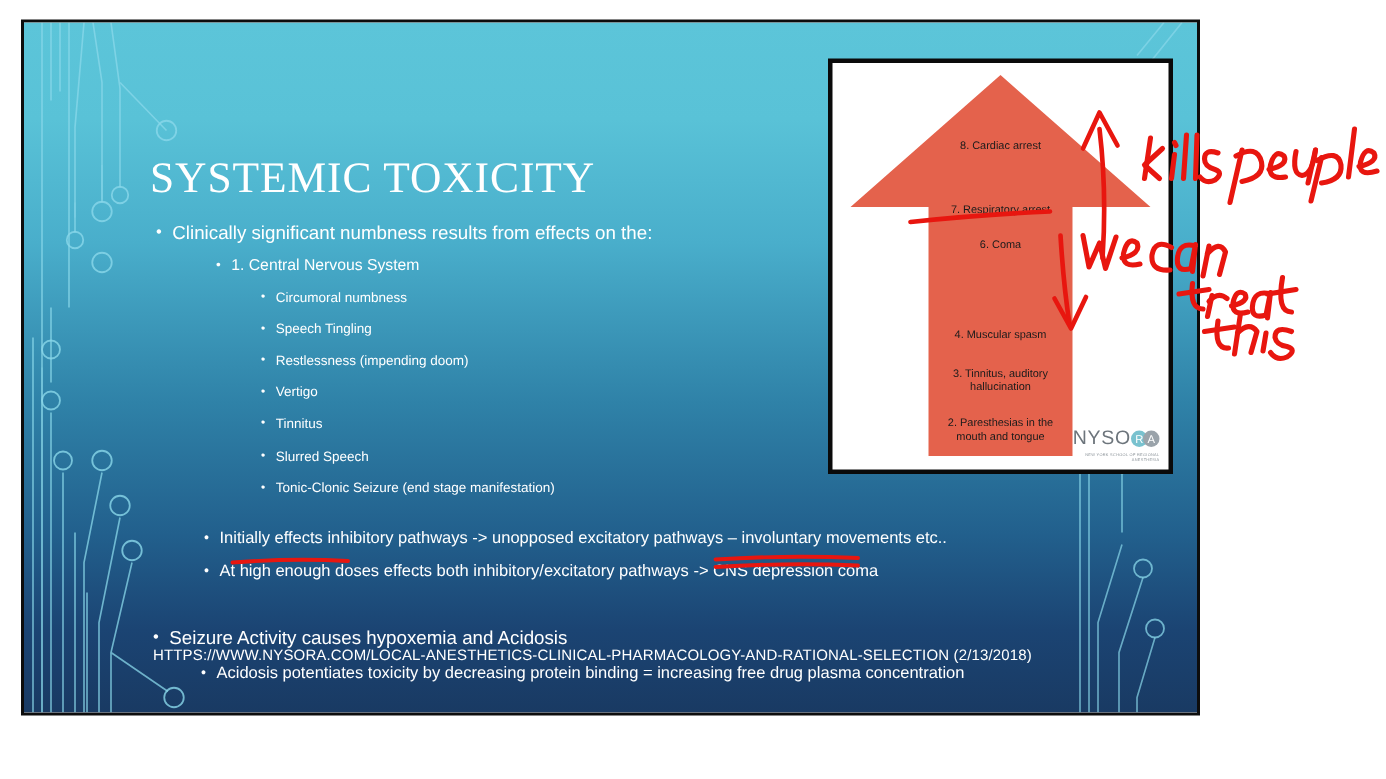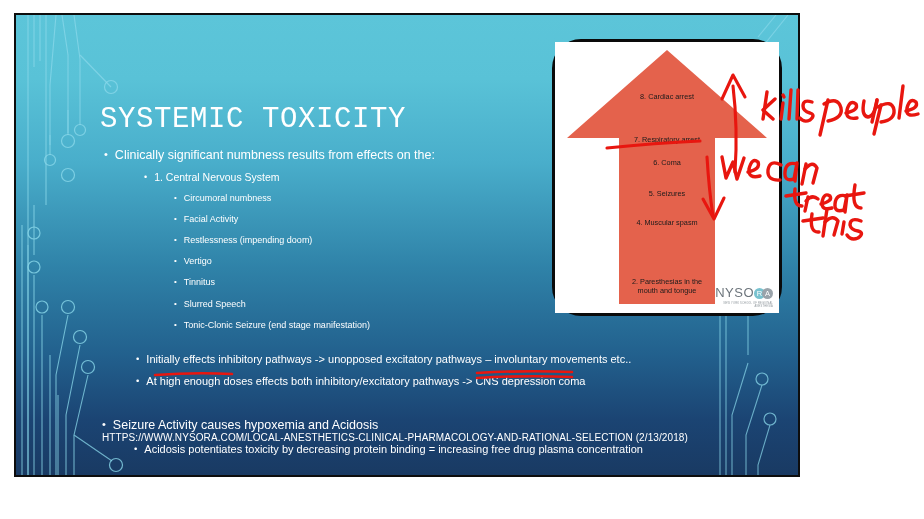--- a/index.html
+++ b/index.html
@@ -45,21 +45,21 @@
     bottom: 0;
     pointer-events: none;
   }
   #circuit-left { left: 0; width: 130px; }
   #circuit-right { right: 0; width: 80px; }
 
   
   .slide-text {
     position: absolute;
     color: #ffffff;
-    font-family: Liberation Mono, monospace;
+    font-family: Liberation Serif, serif;
     white-space: nowrap;
     letter-spacing: 0.2px;
   }
   #page-title {
     left: 84px;
     top: 88px;
     font-size: 29px;
     font-weight: 400;
     letter-spacing: 0.6px;
     color: #ffffff;
@@ -99,21 +99,20 @@
   
   #nysora-figure {
     position: absolute;
     left: 536px;
     top: 24px;
     width: 230px;
     height: 277px;
     background: #0a0a0a;
     padding: 3px;
     box-sizing: border-box;
-    border-radius: 29px;
   }
   #nysora-inner {
     position: relative;
     width: 100%;
     height: 100%;
     background: #ffffff;
     overflow: hidden;
   }
   .arrow-label {
     position: absolute;
@@ -244,21 +243,21 @@
     <span class="bullet-dot">•</span>
     <span>1.  Central Nervous System</span>
   </div>
 
   <div class="bullet-row lvl3" style="left:158px; top:178px;">
     <span class="bullet-dot">•</span>
     <span>Circumoral numbness</span>
   </div>
   <div class="bullet-row lvl3" style="left:158px; top:199px;">
     <span class="bullet-dot">•</span>
-    <span>Facial Activity</span>
+    <span>Speech Tingling</span>
   </div>
   <div class="bullet-row lvl3" style="left:158px; top:220px;">
     <span class="bullet-dot">•</span>
     <span>Restlessness (impending doom)</span>
   </div>
   <div class="bullet-row lvl3" style="left:158px; top:241px;">
     <span class="bullet-dot">•</span>
     <span>Vertigo</span>
   </div>
   <div class="bullet-row lvl3" style="left:158px; top:262px;">
@@ -297,22 +296,23 @@
 
   <div id="nysora-figure">
     <div id="nysora-inner">
       <svg width="100%" height="100%" viewBox="0 0 224 271" preserveAspectRatio="none" style="position:absolute;left:0;top:0;">
         <polygon points="112,8 212,96 160,96 160,262 64,262 64,96 12,96" fill="#e4624c"></polygon>
       </svg>
 
       <div class="arrow-label" style="top:50px;">8. Cardiac arrest</div>
       <div class="arrow-label" style="top:93px;">7. Respiratory arrest</div>
       <div class="arrow-label" style="top:116px;">6. Coma</div>
-      <div class="arrow-label" style="top:147px;">5. Seizures</div>
       <div class="arrow-label" style="top:176px;">4. Muscular spasm</div>
+      <div class="arrow-label" style="top:202px; white-space:pre-line;">3. Tinnitus, auditory
+hallucination</div>
       <div class="arrow-label" style="top:235px; white-space:pre-line;">2. Paresthesias in the
 mouth and tongue</div>
 
       <div id="nysora-logo">
         <span class="nys-word">NYSO</span><span class="nys-circ" style="background:#79c2cf;">R</span><span class="nys-circ" style="background:#9aa3aa; margin-left:-3px;">A</span>
         <div class="nys-sub">NEW YORK SCHOOL OF REGIONAL ANESTHESIA</div>
       </div>
     </div>
   </div>
 </div>

